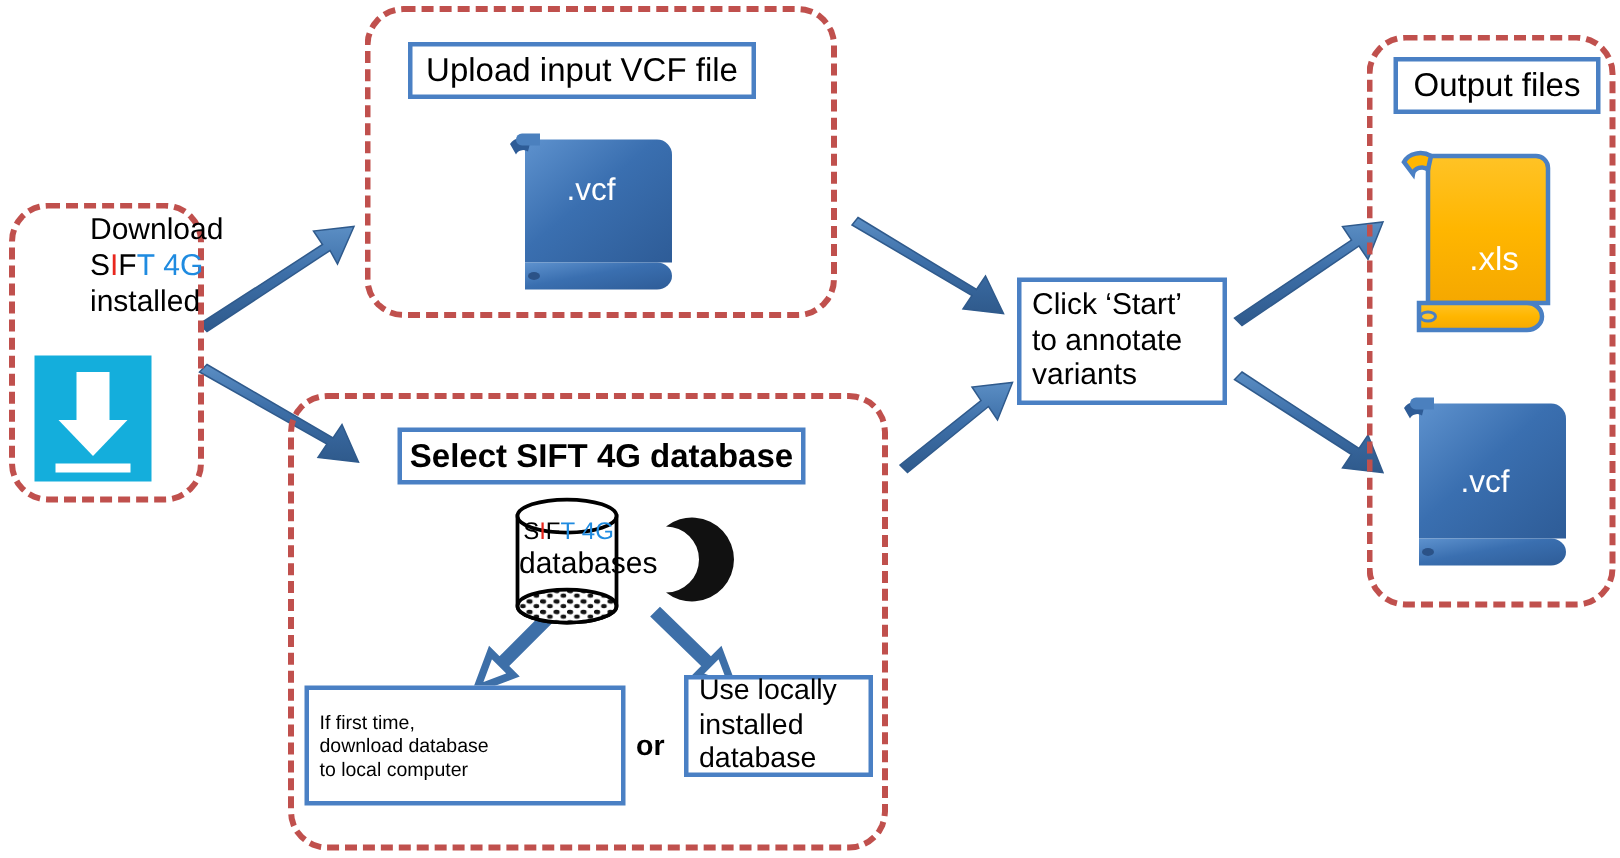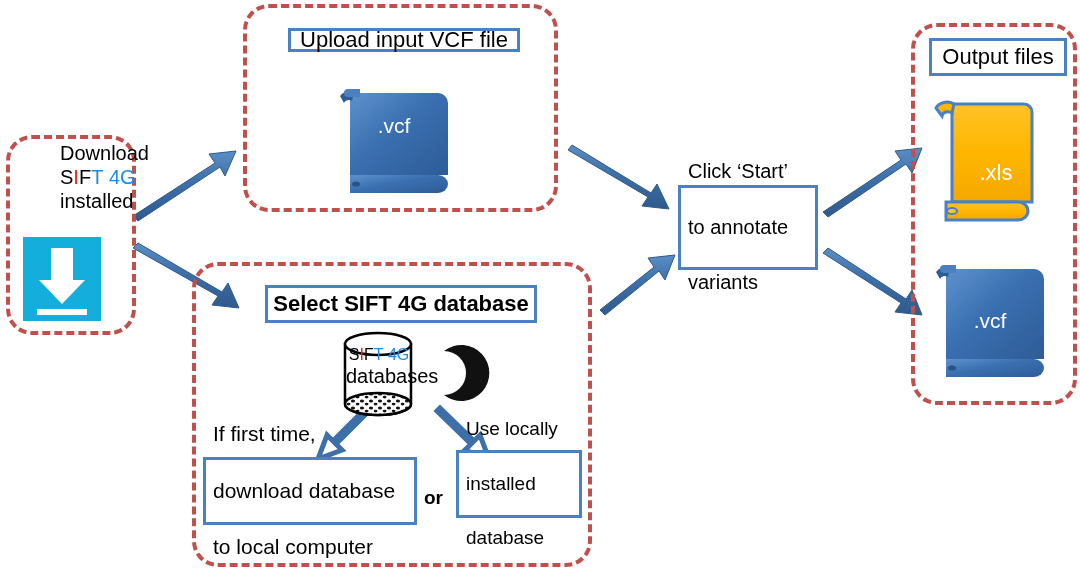--- a/index.html
+++ b/index.html
@@ -38,21 +38,20 @@
     display: flex;
     align-items: center;
     justify-content: center;
     text-align: center;
     line-height: 1.18;
   }
   .label-box.left-align {
     justify-content: flex-start;
     text-align: center;
     padding-left: 7px;
-    gap: 32px;
   }
 
   .plain-text {
     position: absolute;
     color: #000000;
     line-height: 1.2;
   }
 
   
   .dl-icon {
@@ -197,38 +196,38 @@
   </div>
 
   <div class="dl-icon" style="left:23px; top:237px; width:78px; height:84px;">
     <div class="dl-arrow-stem" style="left:28px; top:11px; width:22px; height:34px;"></div>
     <div class="dl-arrow-head" style="left:16px; top:43px;"></div>
     <div class="dl-bar" style="left:14px; top:72px; width:50px; height:6px;"></div>
   </div>
 
   <div class="dashed-group" style="left:243px; top:4px; width:315px; height:208px;"></div>
 
-  <div class="label-box" style="left:288px; top:28px; width:232px; height:24px; font-size:22px;">
+  <div class="label-box" style="left:272px; top:28px; width:232px; height:38px; font-size:22px;">
     <span>Upload input VCF file</span>
   </div>
 
   <div class="dashed-group" style="left:192px; top:262px; width:400px; height:305px;"></div>
 
   <div class="label-box" style="left:265px; top:285px; width:272px; height:38px; font-size:22px;font-weight:bold;">
     <span>Select  SIFT 4G database</span>
   </div>
 
   <div class="plain-text" style="left:346px; top:345px; width:66px; font-size:16px; text-align:center;">
     <div>
       <span class="s-blk">S</span><span class="s-red">I</span><span class="s-blk">F</span><span class="s-blu">T</span><span class="s-blu">&nbsp;</span><span class="s-blu">4G</span>
     </div>
     <div style="font-size:20px;">databases</div>
   </div>
 
-  <div class="label-box left-align" style="left:203px; top:457px; width:214px; height:68px; font-size:21px; flex-direction:column; justify-content:center; align-items:flex-start;">
+  <div class="label-box left-align" style="left:203px; top:457px; width:214px; height:80px; font-size:13px; flex-direction:column; justify-content:center; align-items:flex-start;">
     <div>If first time,</div>
     <div>download database</div>
     <div>to  local computer</div>
   </div>
 
   <div class="plain-text" style="left:424px; top:487px; font-size:19px;font-weight:bold;">
     <span>or</span>
   </div>
 
   <div class="label-box left-align" style="left:456px; top:450px; width:126px; height:68px; font-size:19px; flex-direction:column; justify-content:center; align-items:flex-start;">

